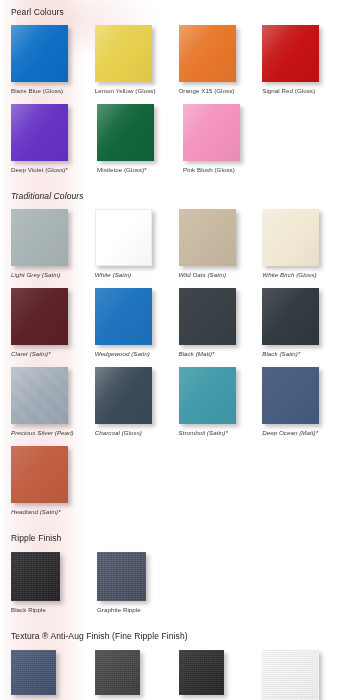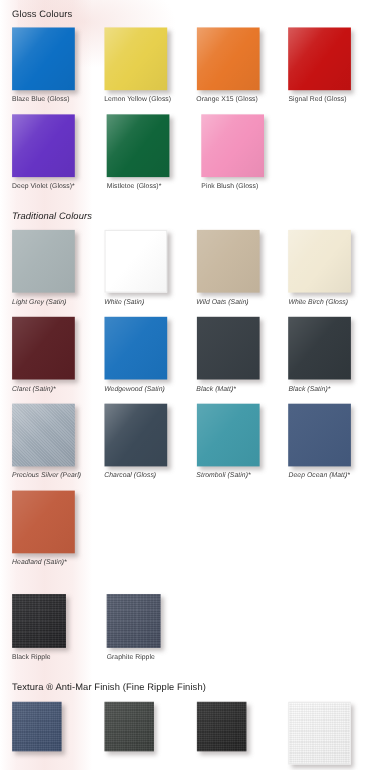--- a/index.html
+++ b/index.html
@@ -169,21 +169,21 @@
   #section-textura .cell { width: 85px; }
 </style>
 </head>
 <body>
 
 <div class="watermark"></div>
 <div class="watermark2"></div>
 
 <div class="page" id="page-root">
     <div class="section" id="section-bright">
-      <div class="section-title">Gloss Colours</div>
+      <div class="section-title">Pearl Colours</div>
       <div class="rows">
         <div class="row">
           <div class="cell">
             <div class="swatch gloss" style="background: rgb(13, 111, 196);"></div>
             <div class="swatch-label">Blaze Blue (Gloss)</div>
           </div>
           <div class="cell">
             <div class="swatch gloss" style="background: rgb(231, 208, 77);"></div>
             <div class="swatch-label">Lemon Yellow (Gloss)</div>
           </div>
@@ -271,35 +271,36 @@
         </div>
         <div class="row">
           <div class="cell">
             <div class="swatch satin" style="background: rgb(192, 92, 62);"></div>
             <div class="swatch-label">Headland (Satin)*</div>
           </div>
         </div>
       </div>
     </div>
     <div class="section" id="section-ripple">
+      <div class="section-title">Ripple Finish</div>
       <div class="rows">
         <div class="row">
           <div class="cell">
             <div class="swatch ripple" style="background: rgb(34, 34, 37);"></div>
             <div class="swatch-label">Black Ripple</div>
           </div>
           <div class="cell">
             <div class="swatch ripple" style="background: rgb(71, 79, 98);"></div>
             <div class="swatch-label">Graphite Ripple</div>
           </div>
         </div>
       </div>
     </div>
     <div class="section" id="section-textura">
-      <div class="section-title">Textura ® Anti-Mar Finish (Fine Ripple Finish)</div>
+      <div class="section-title">Textura ® Anti-Aug Finish (Fine Ripple Finish)</div>
       <div class="rows">
         <div class="row">
           <div class="cell">
             <div class="swatch textura" style="background: rgb(61, 78, 109);"></div>
           </div>
           <div class="cell">
             <div class="swatch textura" style="background: rgb(58, 62, 59);"></div>
           </div>
           <div class="cell">
             <div class="swatch textura" style="background: rgb(34, 34, 34);"></div>

